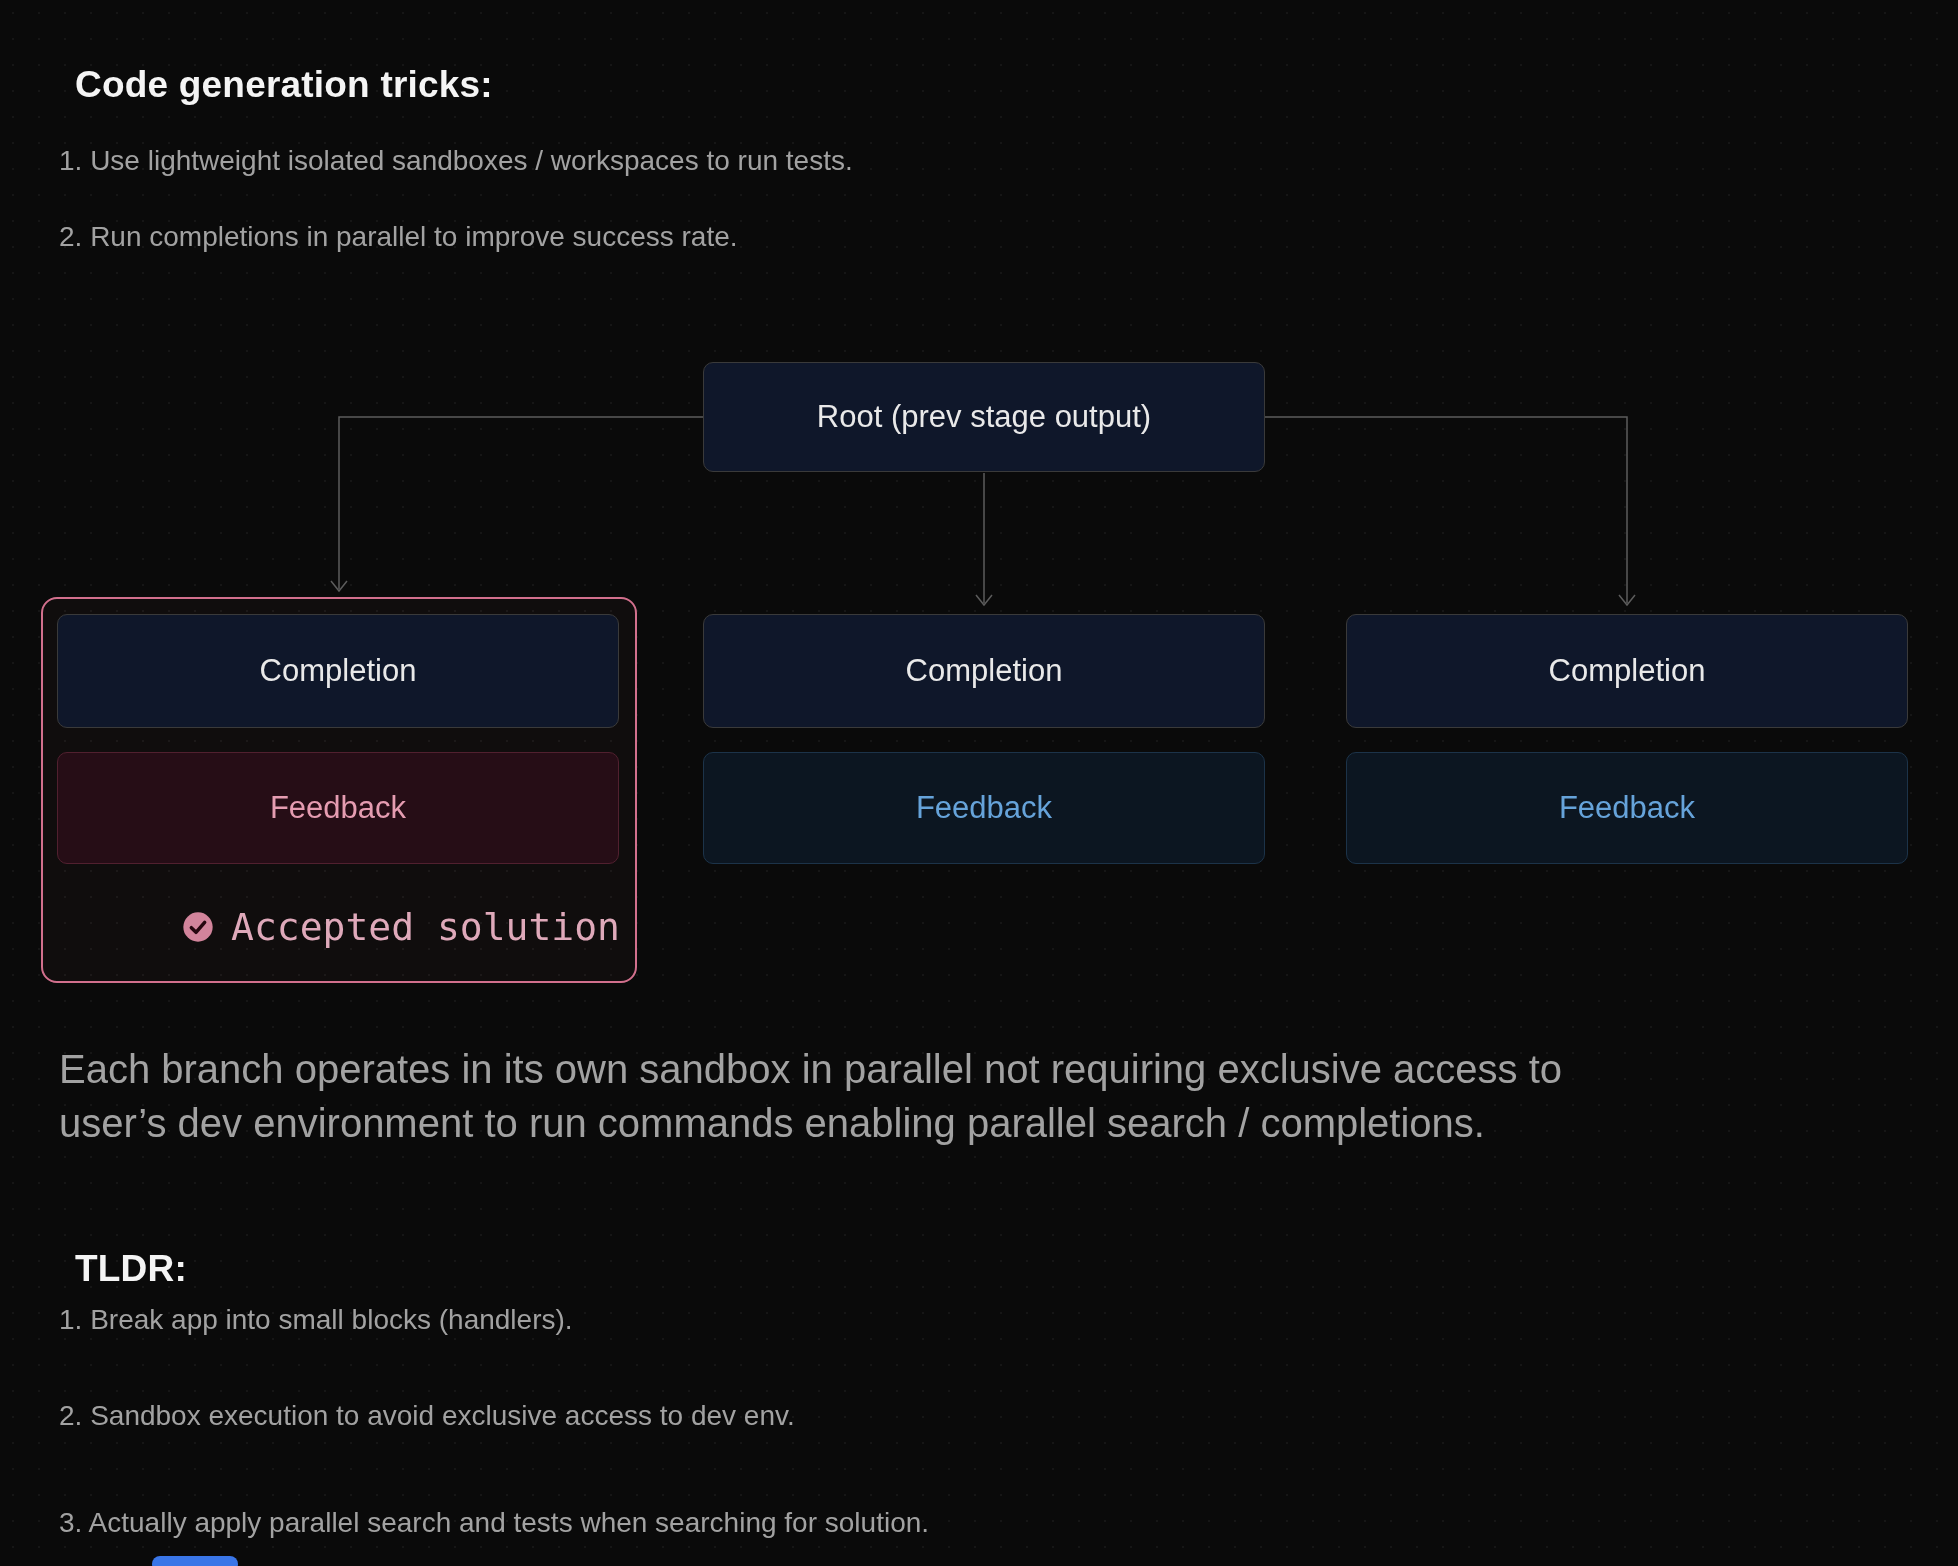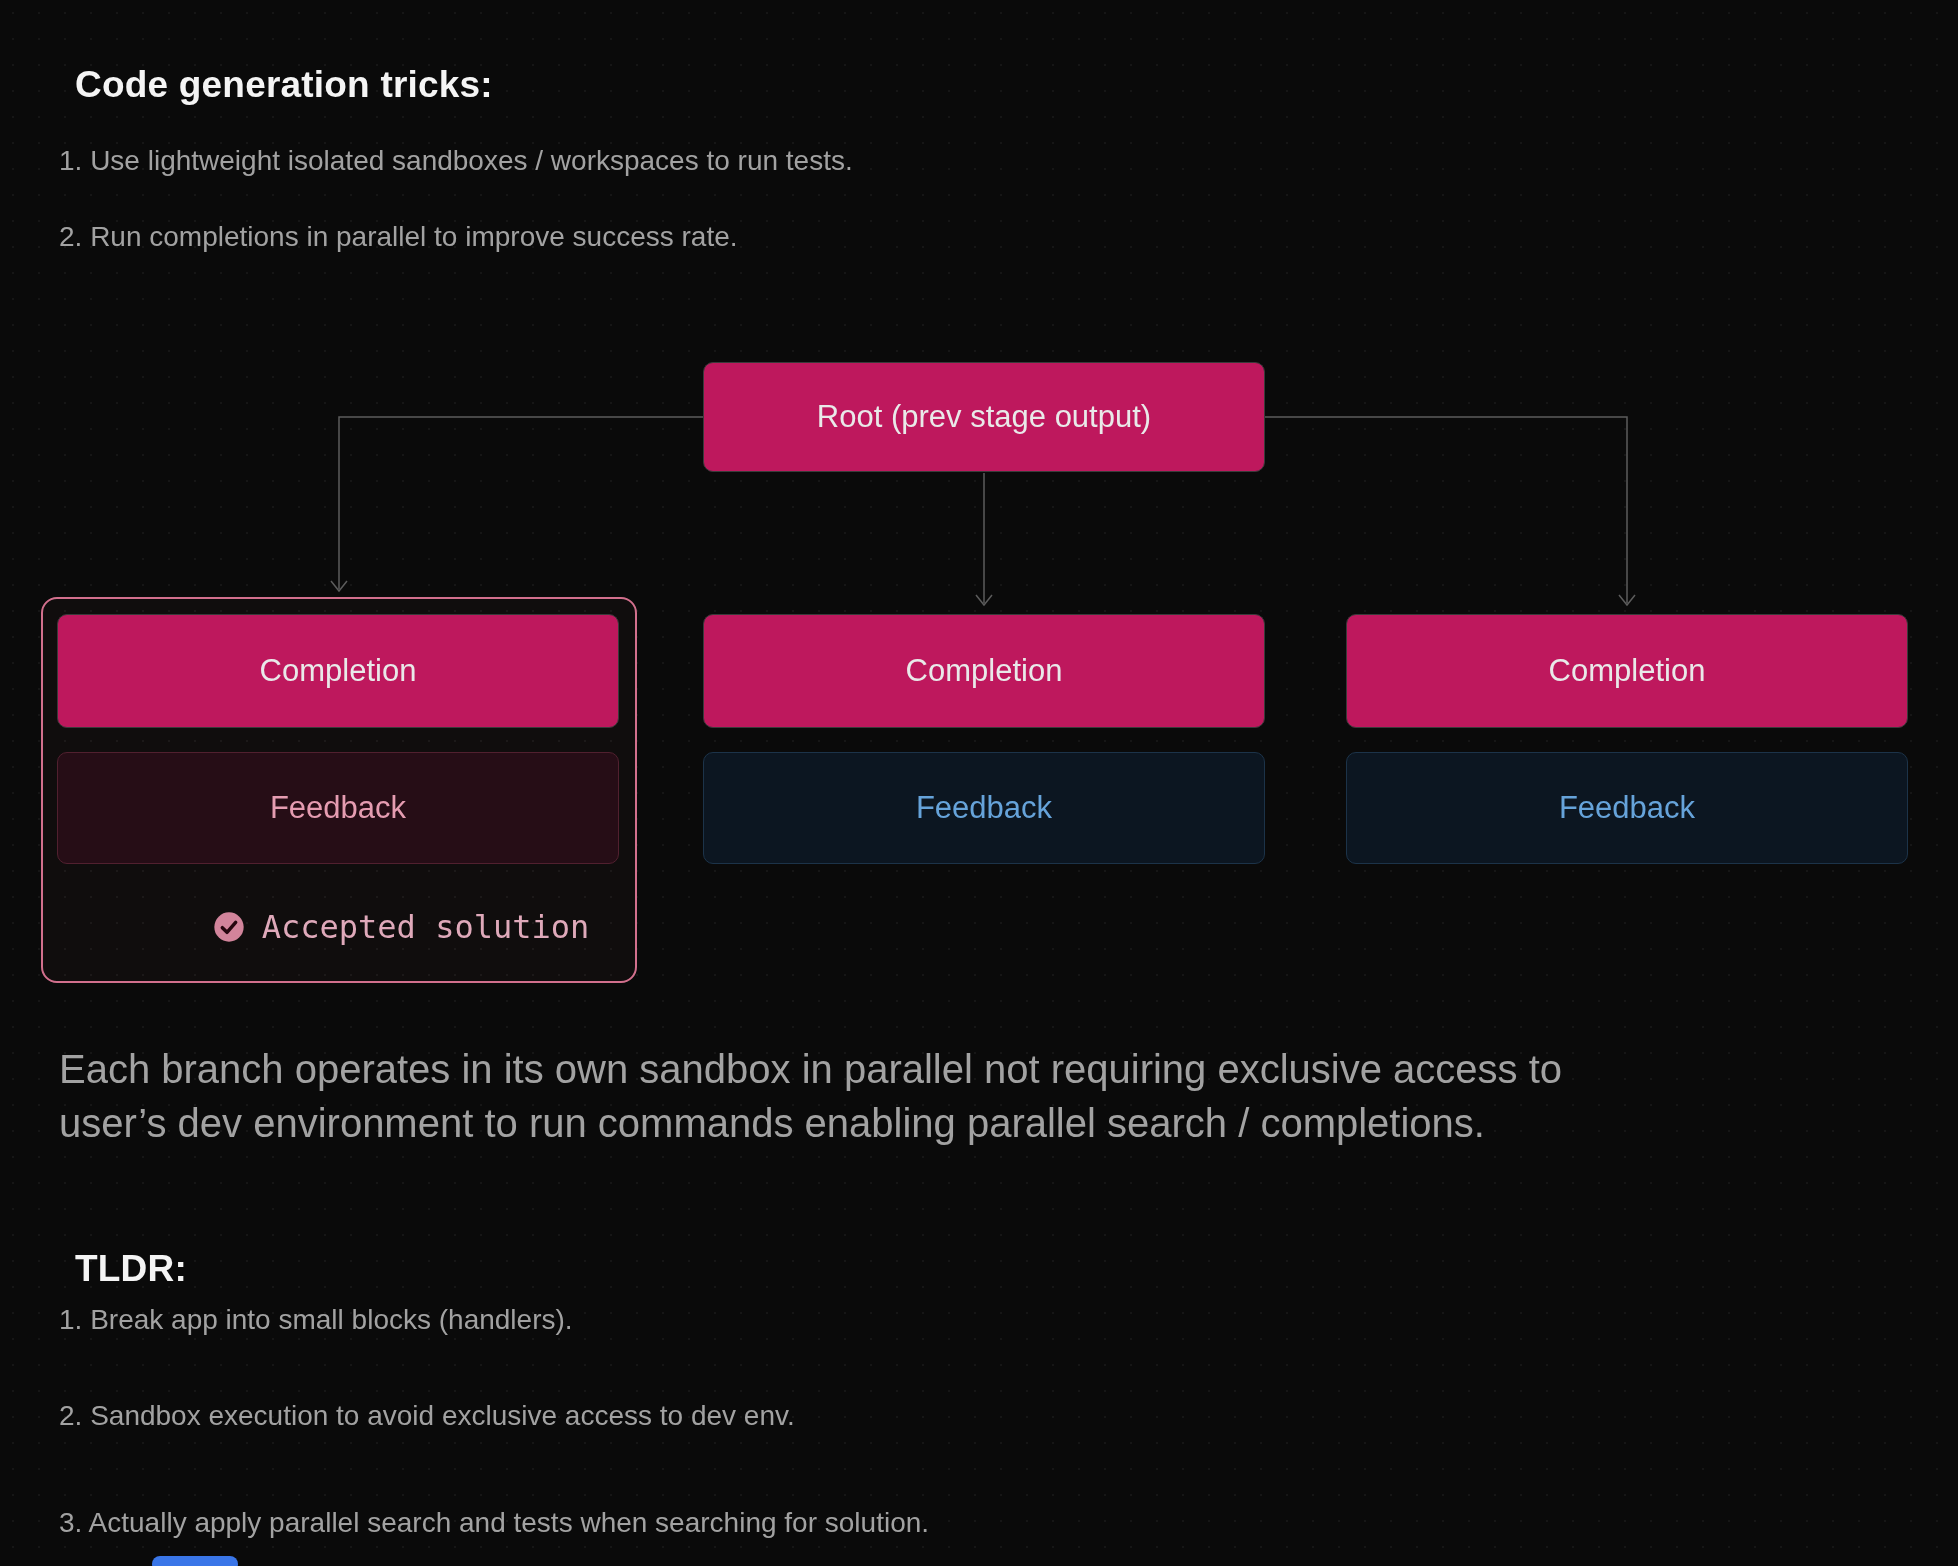--- a/index.html
+++ b/index.html
@@ -49,21 +49,21 @@
   .node {
     position: absolute;
     display: flex;
     align-items: center;
     justify-content: center;
     font-size: 31px;
     border-radius: 10px;
     box-sizing: border-box;
   }
   .node-plain {
-    background: #be185d;
+    background: #0f172a;
     border: 1px solid #3a3a3a;
     color: #e9e9e9;
   }
   .feedback-pink {
     background: #260d16;
     border: 1px solid #51202f;
     color: #e59cb1;
   }
   .feedback-blue {
     background: #0c1621;
@@ -95,21 +95,21 @@
     position: absolute;
     left: 41px;
     top: 905px;
     width: 720px;
     height: 44px;
     display: flex;
     align-items: center;
     justify-content: center;
     gap: 17px;
     font-family: "DejaVu Sans Mono", monospace;
-    font-size: 32px;
+    font-size: 38px;
     color: #dfa9ba;
   }
   .check-circle {
     width: 32px;
     height: 32px;
     display: inline-flex;
     flex: 0 0 auto;
   }
 
   .connectors {

